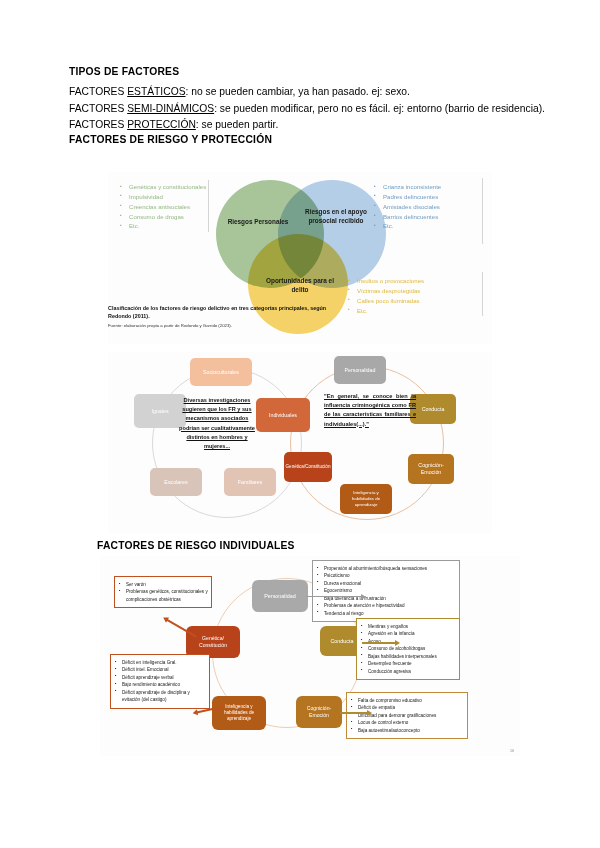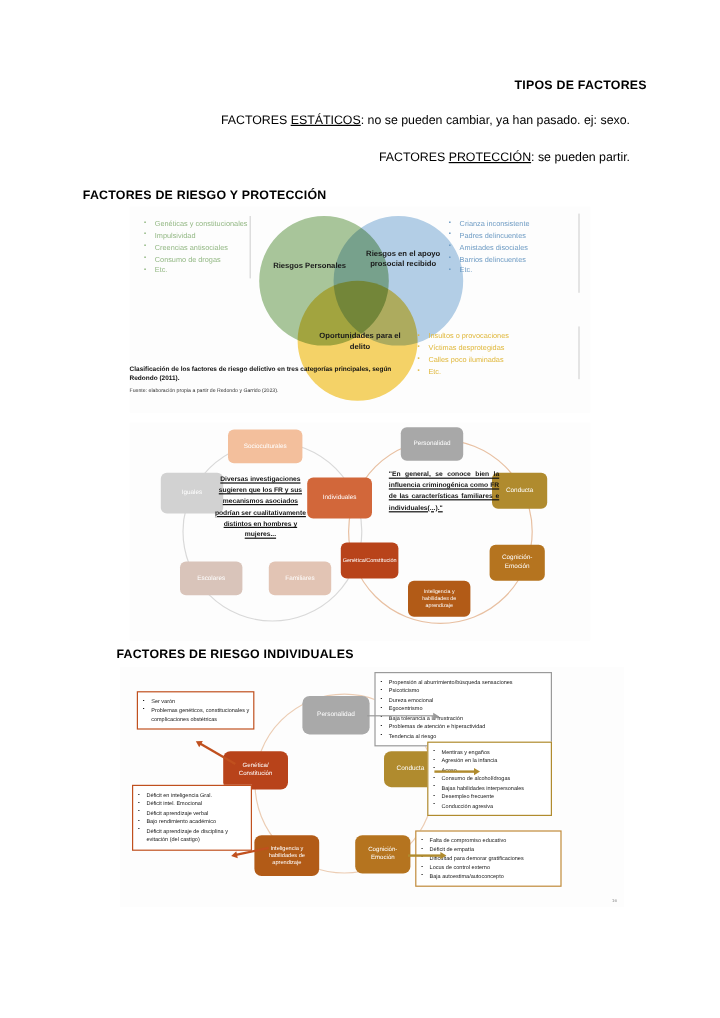--- a/index.html
+++ b/index.html
@@ -4,26 +4,26 @@
 <style>
   html,body{margin:0;padding:0;}
   body{
     width:600px;height:848px;background:#ffffff;
     font-family:"Liberation Sans", sans-serif;
     color:#000;overflow:hidden;position:relative;
   }
   .page{position:relative;width:600px;height:848px;}
 
   
-  .textblock{position:absolute;left:69px;top:66px;width:470px;text-align:right;}
+  .textblock{position:absolute;left:69px;top:66px;width:470px;}
   .h-bold{font-size:10.3px;font-weight:bold;letter-spacing:.2px;margin:0 0 5px 0;line-height:1.25;}
-  .para{font-size:10.3px;line-height:1.62;margin:14px;white-space:nowrap;}
+  .para{font-size:10.3px;line-height:1.62;margin:0;white-space:nowrap;}
   .u{text-decoration:underline;}
   .sec-head{position:absolute;font-size:10.3px;font-weight:bold;letter-spacing:.2px;}
-  #sec1{left:69px;top:158px;}
+  #sec1{left:69px;top:134px;}
   #sec2{left:69px;top:540px;margin-left:28px;}
 
   
   .fig1{position:absolute;left:108px;top:172px;width:384px;height:172px;background:#fdfdfd;}
   .venn{position:absolute;inset:0;}
   .circ{position:absolute;border-radius:50%;mix-blend-mode:multiply;}
   #c-green{width:108px;height:108px;left:108px;top:8px;background:#a9c79b;}
   #c-blue{width:108px;height:108px;left:170px;top:8px;background:#b5d0e8;}
   #c-yellow{width:100px;height:100px;left:140px;top:62px;background:#f6d468;}
   .venn-lbl{position:absolute;text-align:center;font-size:6.4px;font-weight:bold;color:#1a1a1a;line-height:1.35;}
@@ -96,20 +96,23 @@
 <body>
 
 <div class="page">
 
   <div class="textblock">
     <p class="h-bold">TIPOS DE FACTORES</p>
     <p class="para">
       <span>FACTORES </span><span class="u">ESTÁTICOS</span><span>: no se pueden cambiar, ya han pasado. ej: sexo.</span>
     </p>
     <p class="para">
+      <span>FACTORES </span><span class="u">SEMI-DINÁMICOS</span><span>: se pueden modificar, pero no es fácil. ej: entorno (barrio de residencia).</span>
+    </p>
+    <p class="para">
       <span>FACTORES </span><span class="u">PROTECCIÓN</span><span>: se pueden partir.</span>
     </p>
   </div>
 
   <div class="sec-head" id="sec1">FACTORES DE RIESGO Y PROTECCIÓN</div>
   <div class="sec-head" id="sec2">FACTORES DE RIESGO INDIVIDUALES</div>
 
   <div class="fig1">
     <div class="venn">
       <div class="circ" id="c-green"></div>

